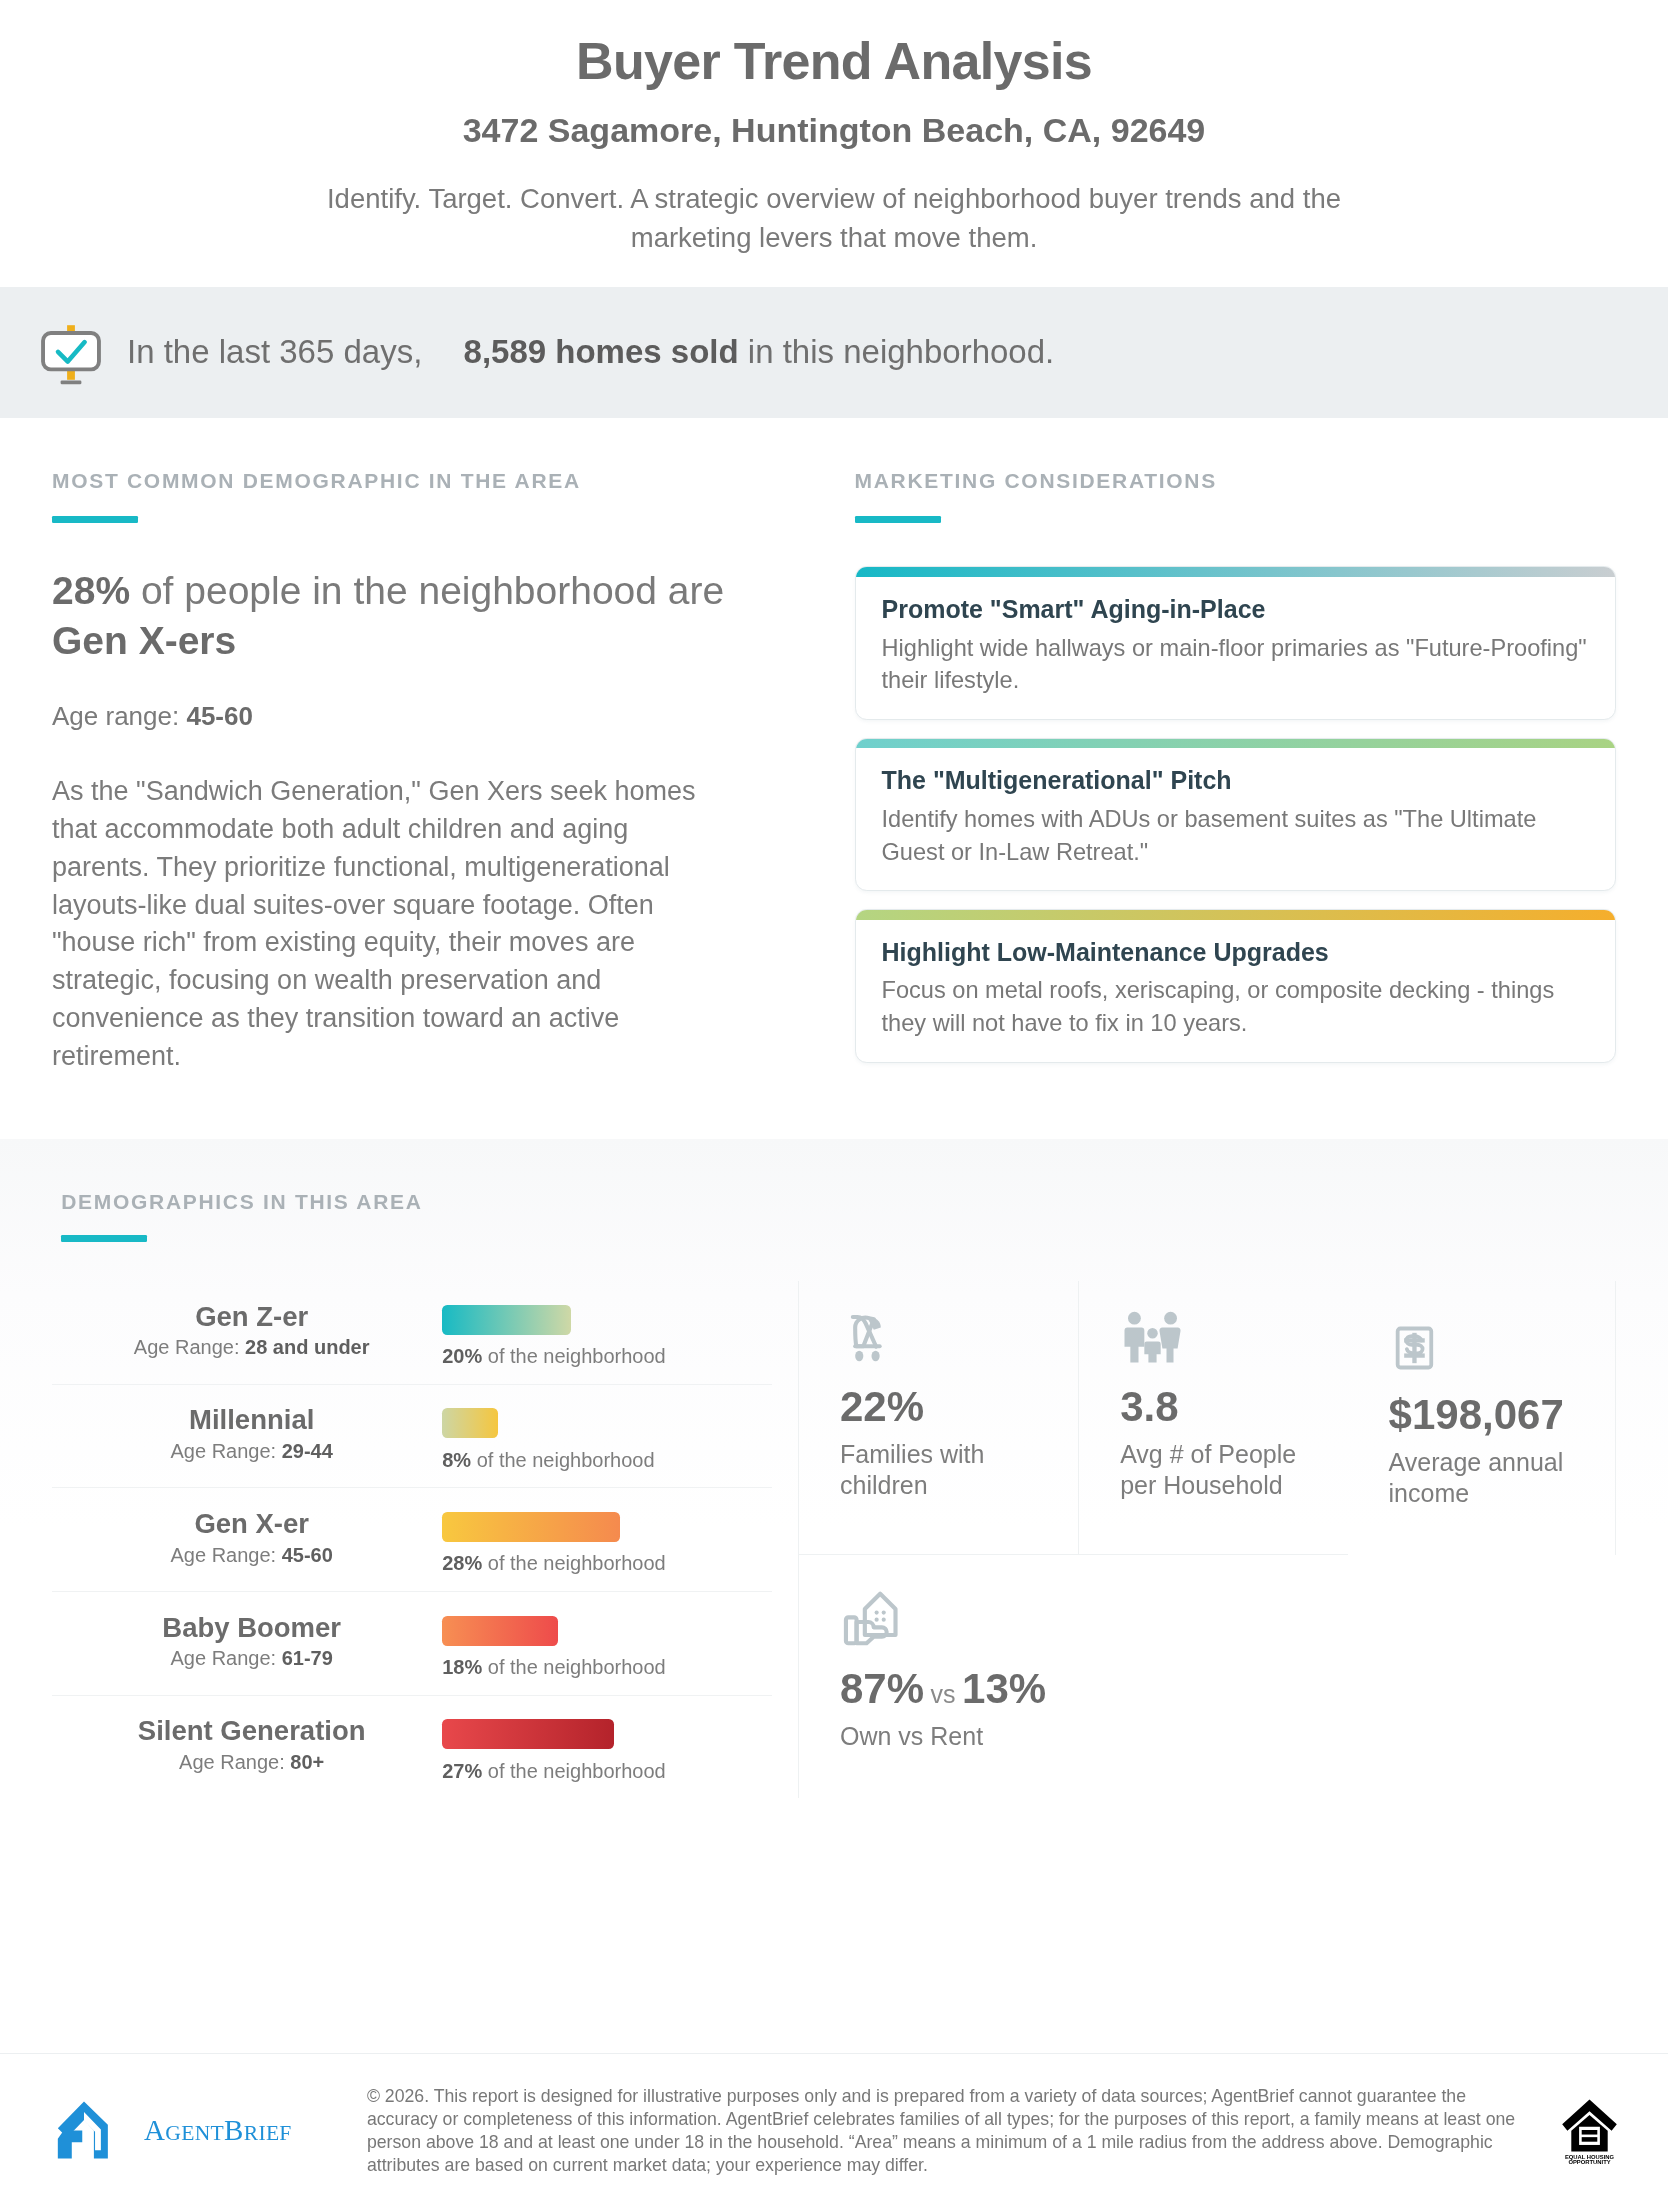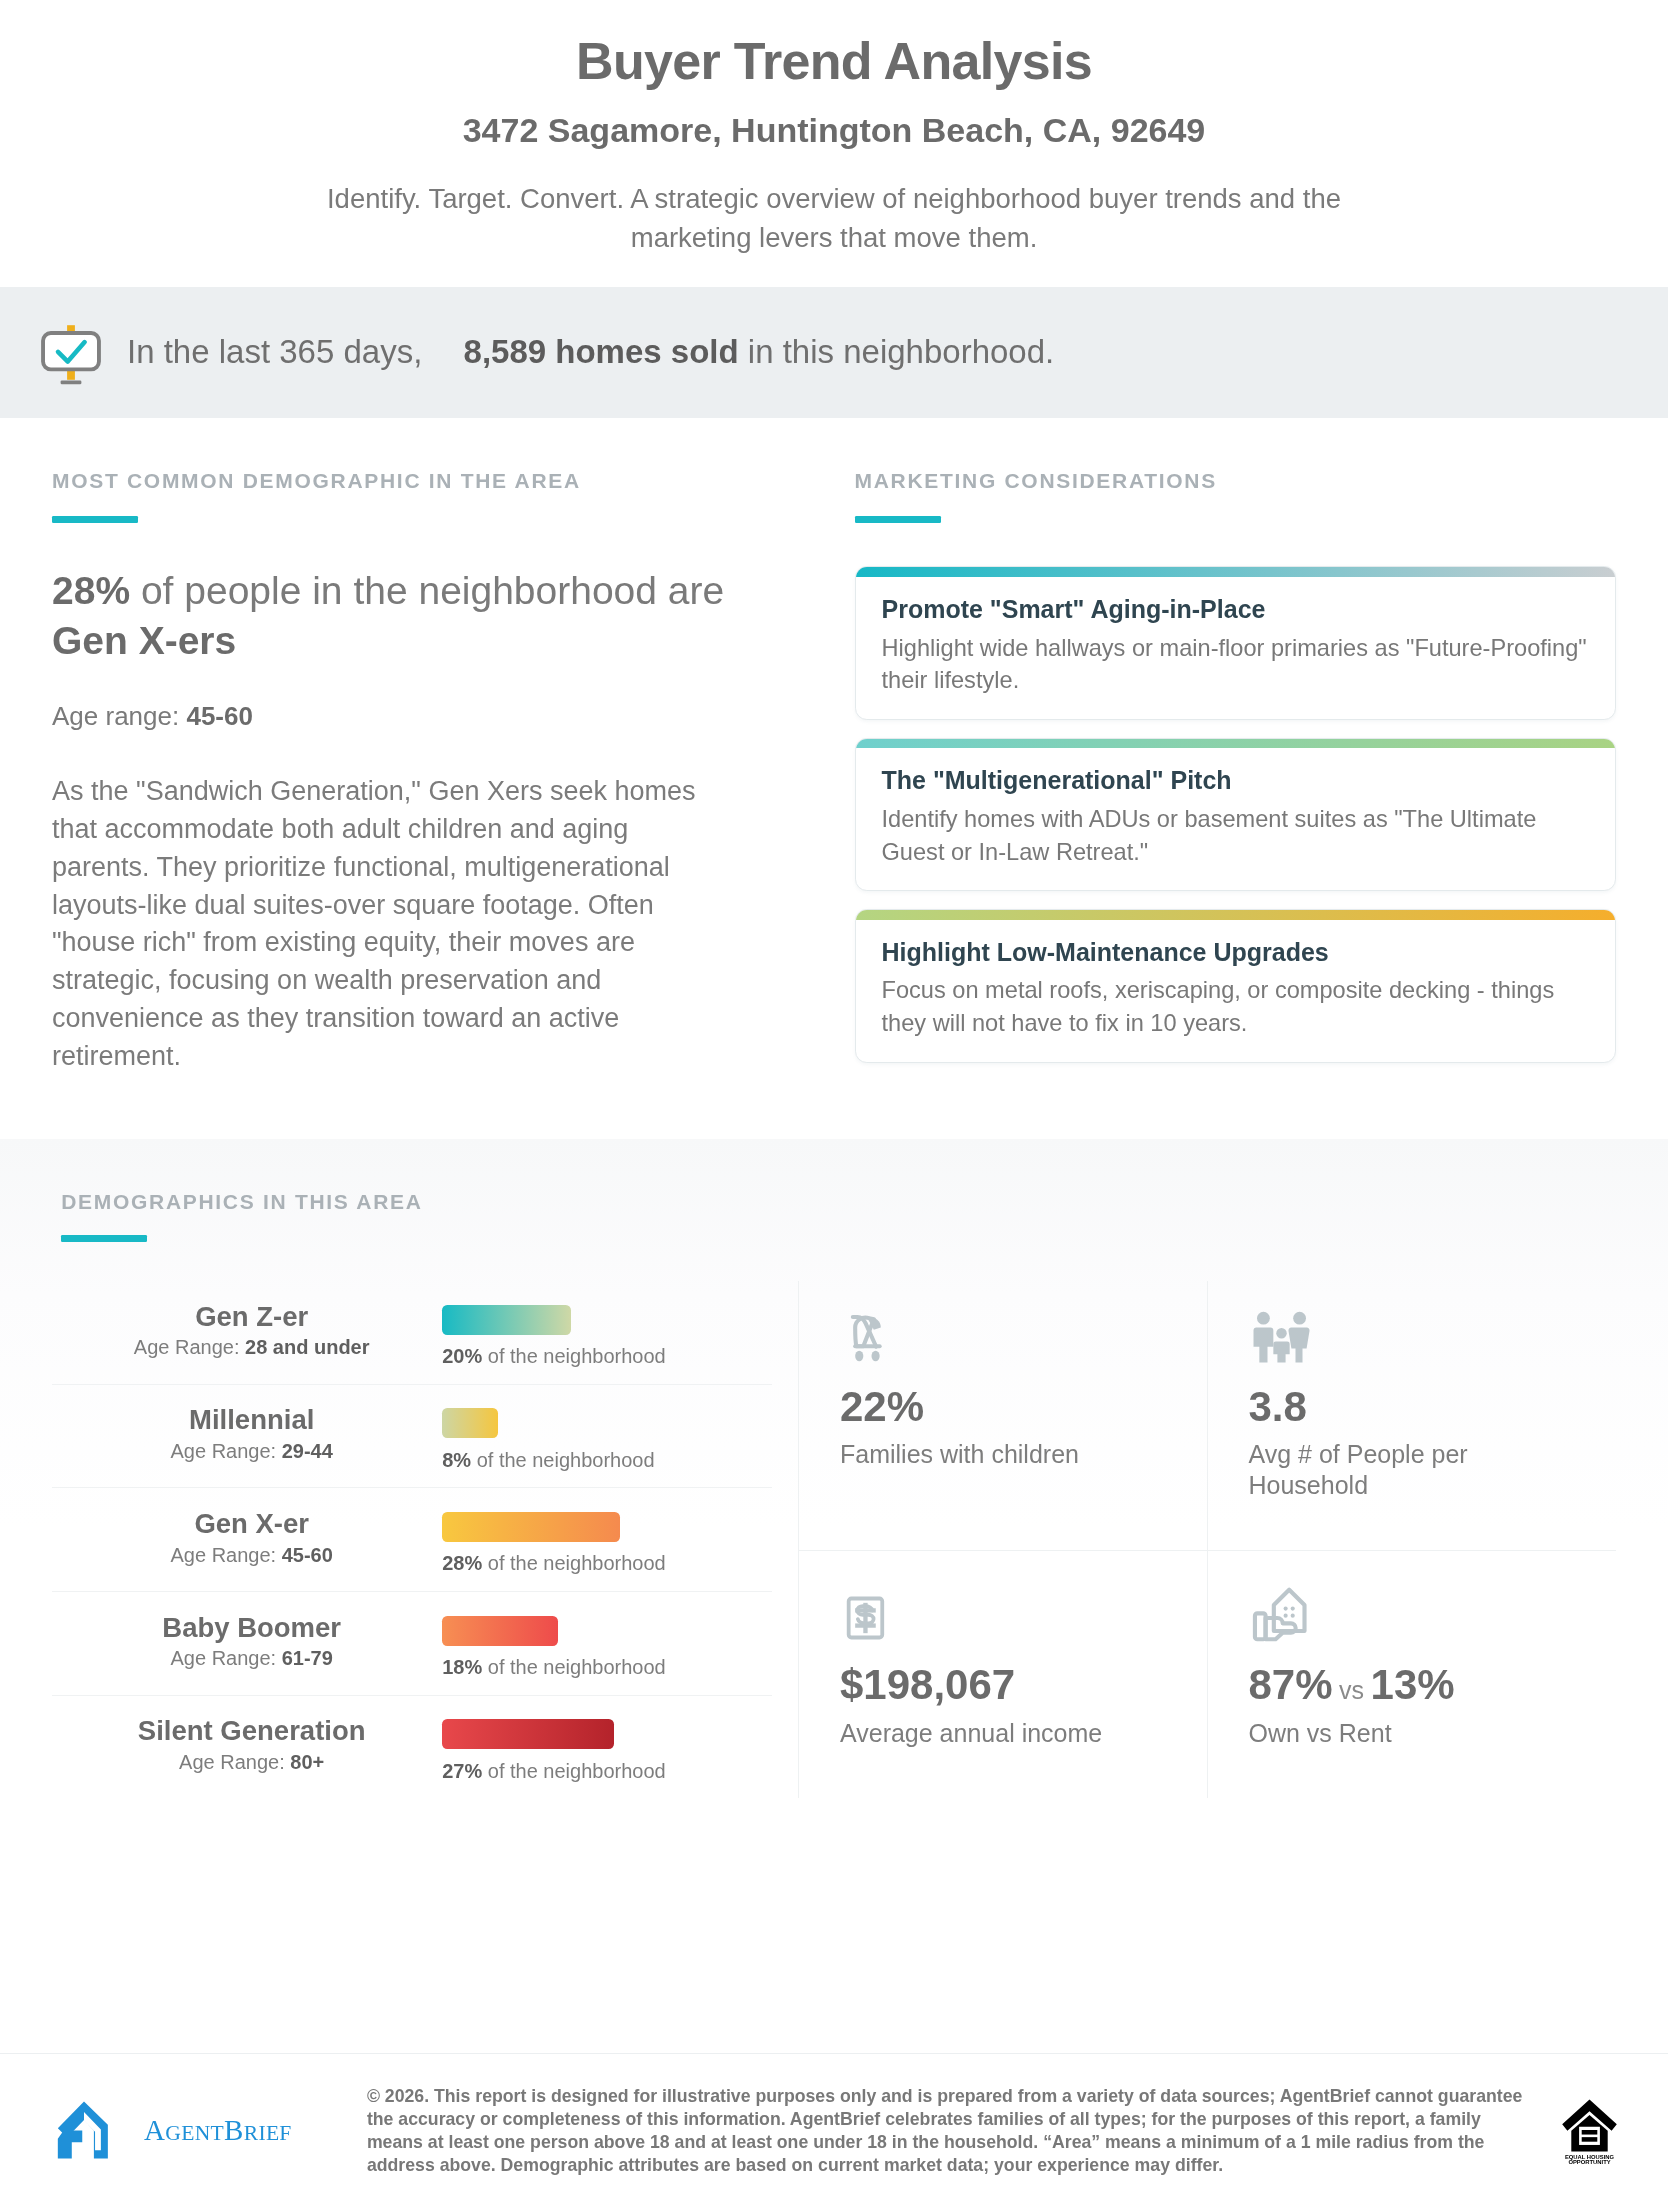--- a/index.html
+++ b/index.html
@@ -144,21 +144,21 @@
 
   .demo-barcell { flex: 1 1 auto; padding-top: 3.9px; }
   .demo-bar { height: 30px; border-radius: 5.2px; margin-bottom: 10.5px; }
   .demo-pct { font-size: 20px; color: #7d7d7d; font-weight: 400; }
   .demo-pct b { font-weight: bold; color: #5f5f5f; }
 
   
   .stats {
     flex: 1 1 auto;
     display: grid;
-    grid-template-columns: 1fr 1fr;
+    grid-template-columns: 1fr 1fr 1fr;
     border-left: 1.3px solid #eef1f2;
   }
   .stat {
     padding: 22px 33px 31px 41px;
     box-sizing: border-box;
     border-bottom: 1.3px solid #eef1f2;
     border-right: 1.3px solid #eef1f2;
   }
   .stat:nth-child(2n) { border-right: none; }
   .stat:nth-child(3), .stat:nth-child(4) { border-bottom: none; padding-top: 30px; }
@@ -173,21 +173,21 @@
     border-top: 1.3px solid #eceff1;
     display: flex; align-items: center;
     padding: 26px 39px 23.6px 52px;
     box-sizing: border-box;
     height: 152px;
   }
   .footer-logo { display: flex; align-items: center; flex: 0 0 auto; width: 307px; }
   .footer-wordmark { font-size: 29px; color: #1f90d8; letter-spacing: 0.3px; margin-left: 28px; font-family: "Liberation Serif", serif; }
   .footer-wordmark .small { font-size: 21.6px; }
   .disclaimer {
-    flex: 1 1 auto; font-size: 17.7px; line-height: 1.3; color: #787878; font-weight: 700;
+    flex: 1 1 auto; font-size: 17.7px; line-height: 1.3; color: #787878; font-weight: 400;
     padding: 0 26px 0 7.9px;
   }
   .ehl { flex: 0 0 auto; width: 72px; }
 </style>
 </head>
 <body>
 
 <div class="page">
 
   <div class="header">

